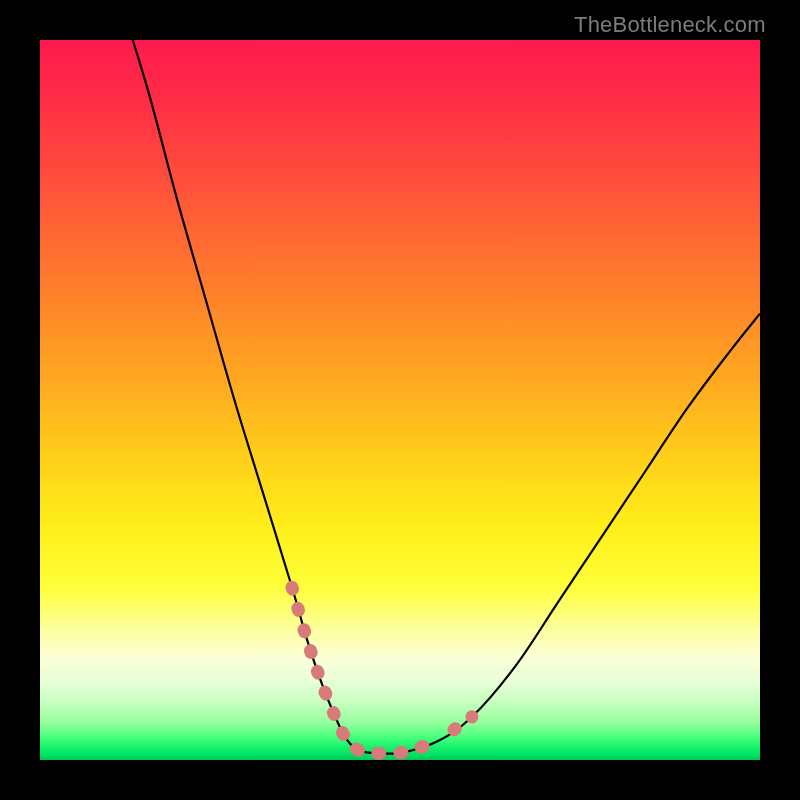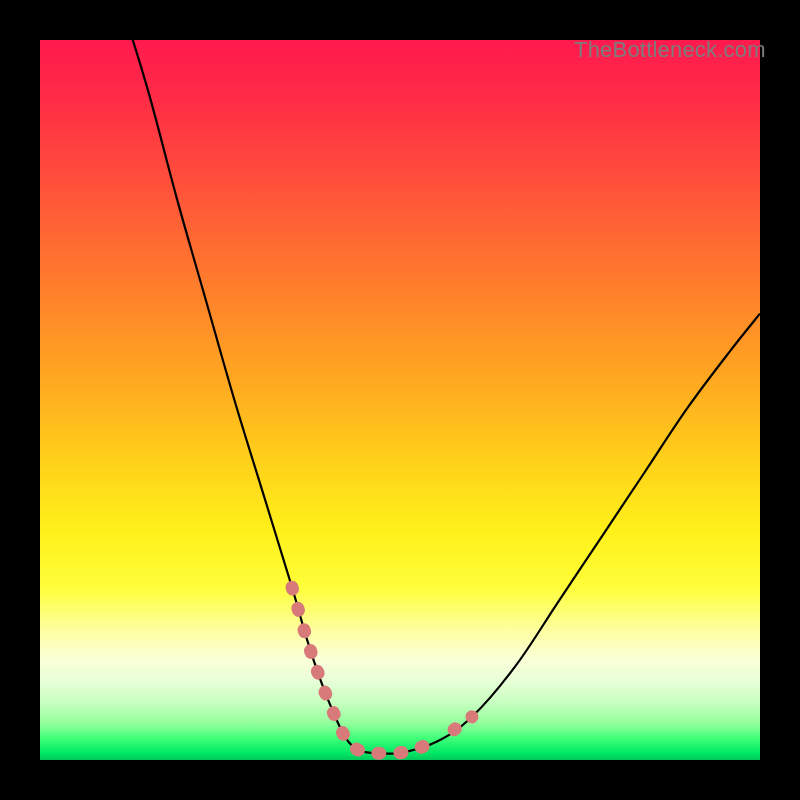--- a/index.html
+++ b/index.html
@@ -69,14 +69,14 @@
 
 <div class="frame">
   <div class="plot-area">
     <div class="gradient"></div>
     <svg class="curve" width="720" height="720" viewBox="0 0 720 720">
         <path d="M 79.2 -43.200000000000045 C 84.384 -26.352000000000043, 97.632 14.111999999999973, 108 50.39999999999998 C 118.368 86.68799999999999, 126.43200000000002 120.81599999999997, 136.8 158.39999999999998 C 147.168 195.98399999999998, 155.232 222.91199999999998, 165.6 259.2 C 175.968 295.488, 184.032 325.008, 194.4 360 C 204.768 394.992, 212.832 419.904, 223.2 453.6 C 233.56799999999998 487.29600000000005, 244.22399999999996 521.2800000000001, 251.99999999999997 547.2 C 259.77599999999995 573.12, 261.21599999999995 580.7520000000001, 266.4 597.6 C 271.584 614.448, 275.616 626.544, 280.8 640.8 C 285.98400000000004 655.0559999999999, 290.664 666.4319999999999, 295.2 676.8 C 299.736 687.168, 302.112 692.568, 306 698.4 C 309.888 704.232, 312.264 706.6080000000001, 316.8 709.2 C 321.336 711.792, 323.424 712.1519999999999, 331.2 712.8 C 338.976 713.448, 348.336 714.7439999999999, 360 712.8 C 371.664 710.856, 383.0400000000001 708.48, 396.00000000000006 702 C 408.96000000000004 695.52, 417.744 690.4079999999999, 432 676.8 C 446.256 663.192, 459.648 647.136, 475.20000000000005 626.4 C 490.75200000000007 605.664, 502.84799999999996 584.928, 518.4 561.6 C 533.952 538.272, 546.048 520.128, 561.6 496.8 C 577.152 473.472, 589.2479999999999 455.328, 604.8 432 C 620.352 408.672, 632.448 389.23199999999997, 648 367.2 C 663.552 345.168, 678.2399999999999 326.44800000000004, 691.1999999999999 309.6 C 704.16 292.752, 714.816 280.08000000000004, 720 273.6" fill="none" stroke="#000000" stroke-width="2.2"></path>
         <path d="M 251.99999999999997 547.2 C 254.59199999999998 556.272, 261.21599999999995 580.7520000000001, 266.4 597.6 C 271.584 614.448, 275.616 626.544, 280.8 640.8 C 285.98400000000004 655.0559999999999, 290.664 666.4319999999999, 295.2 676.8 C 299.736 687.168, 302.112 692.568, 306 698.4 C 309.888 704.232, 312.264 706.6080000000001, 316.8 709.2 C 321.336 711.792, 323.424 712.1519999999999, 331.2 712.8 C 338.976 713.448, 350.928 713.8367999999999, 360 712.8 C 369.072 711.7632, 375.12 708.9839999999999, 381.6 707.04 C 388.08000000000004 705.096, 393.4080000000001 702.9072, 396.00000000000006 702" fill="none" stroke="#d87a7a" stroke-width="13" stroke-linecap="round" stroke-dasharray="2 20"></path>
         <path d="M 413.99999999999994 689.76 C 417.23999999999995 687.4272, 428.76 679.1328, 432 676.8" fill="none" stroke="#d87a7a" stroke-width="13" stroke-linecap="round" stroke-dasharray="2 20"></path>
       </svg>
   </div>
-  <div class="watermark" style="left: 574px; top: 37px; text-align: right;">TheBottleneck.com</div>
+  <div class="watermark" style="left: 574px; top: 12px; text-align: right;">TheBottleneck.com</div>
 </div>
 
 </body></html>

